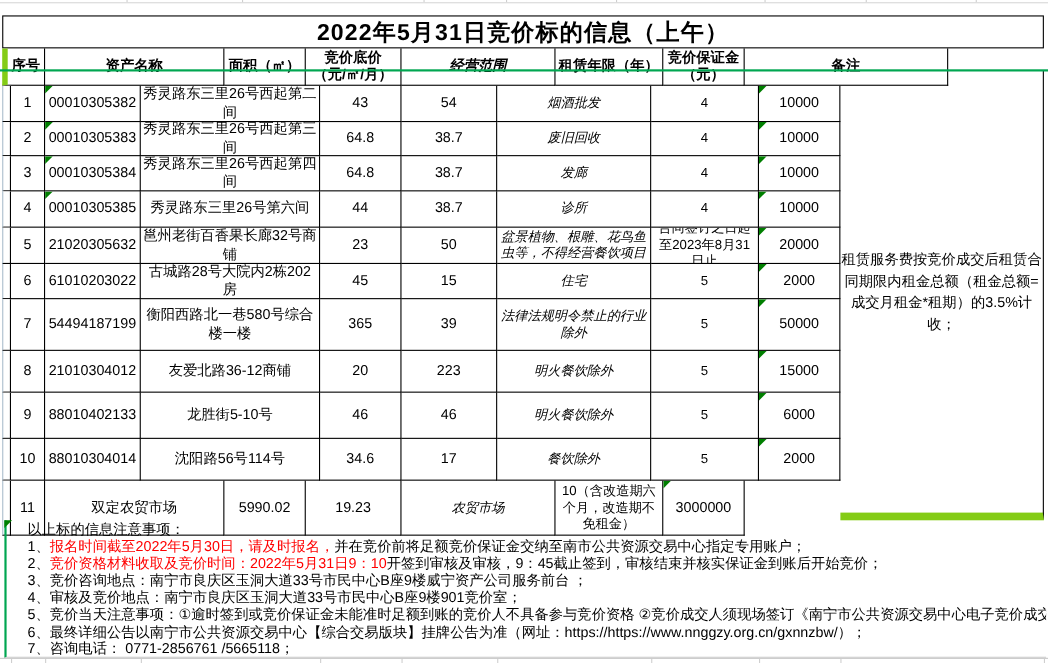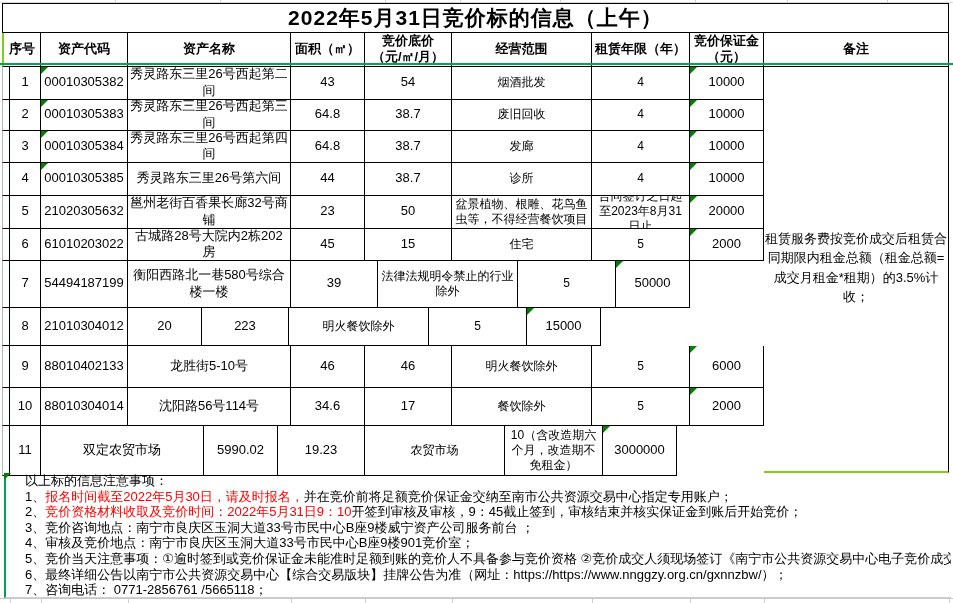--- a/index.html
+++ b/index.html
@@ -5,41 +5,41 @@
   html,body{margin:0;padding:0;background:#fff;}
   .sheet{position:relative;width:953px;height:603px;background:#ffffff;overflow:hidden;
          font-family:"Liberation Sans","DejaVu Sans",sans-serif;color:#000;}
   .sheet *{box-sizing:border-box;}
   
   .strip{position:absolute;left:0;width:953px;}
   .strip .tick{position:absolute;top:0;width:1px;height:100%;background:#cfcfcf;}
   .strip-top{top:0;height:3px;border-bottom:1px solid #d8d8d8;}
   .strip-bottom{top:598px;height:5px;border-top:1px solid #c8c8c8;}
   
-  .tbl{position:absolute;left:2px;top:3px;width:769px;}
+  .tbl{position:absolute;left:2px;top:14px;width:769px;}
   .title-row{width:947px;height:30px;border:1px solid #000;border-bottom:1px solid #000;
              display:flex;align-items:center;justify-content:center;
              font-size:21px;font-weight:bold;letter-spacing:1px;}
   .hrow,.drow{display:flex;width:947px;}
   .drow{width:762px;}
   .c{border-right:1px solid #000;border-bottom:1px solid #000;display:flex;
      align-items:center;justify-content:center;text-align:center;position:relative;
      font-size:13px;line-height:1.25;padding:0 2px;overflow:hidden;}
   .hrow .c{font-weight:bold;flex-direction:column;}
-  .bl{border-left:2px solid #84cc16;}
+  .bl{border-left:5px solid #84cc16;}
   .gutter{border-left:1px solid #aabdcc;background:#fff;}
   
   .w-gut{width:8px;}.w-no{width:31px;}.w-noh{width:39px;}.w-code{width:87px;}
   .w-name{width:163px;}.w-area{width:74px;}.w-price{width:87px;}
-  .w-scope{width:140px;font-size:12px;}.w-term{width:98px;font-size:12px;}
+  .w-scope{width:140px;font-size:12px;font-style:italic;}.w-term{width:98px;font-size:12px;}
   .w-dep{width:74px;}.w-rem{width:185px;text-align:center;}
   .hrow .w-scope,.hrow .w-term{font-size:13px;}
   
   .remark-merged{position:absolute;left:764px;top:64px;width:185px;height:409px;
-                 border-right:1px solid #000;border-bottom:2px solid #84cc16;
+                 border-right:1px solid #000;border-bottom:7px solid #84cc16;
                  display:flex;align-items:center;justify-content:center;text-align:center;
                  font-size:13px;line-height:1.5;padding:0 1px;}
   
   .green-line{position:absolute;left:0;top:63px;width:953px;height:2px;background:#00a651;}
   
   .tri{position:absolute;left:0;top:0;width:0;height:0;
        border-top:7px solid #007f00;border-right:7px solid transparent;}
   
   .notes{position:absolute;left:4px;top:473px;width:947px;height:125px;
          border-left:2px solid #00a651;border-bottom:1px solid #cfcfcf;
@@ -63,21 +63,20 @@
     <i class="tick" style="left:787px"></i>
     <i class="tick" style="left:887px"></i>
   </div>
 
   <div class="tbl">
 
     <div class="title-row">2022年5月31日竞价标的信息（上午）</div>
 
     <div class="hrow">
       <div class="c w-noh bl">序号</div>
-      <div class="c w-code">资产代码</div>
       <div class="c w-name">资产名称</div>
       <div class="c w-area">面积（㎡）</div>
       <div class="c w-price">
           <span>竞价底价</span>
           <span>（元/㎡/月）</span>
         </div>
       <div class="c w-scope">经营范围</div>
       <div class="c w-term">租赁年限（年）</div>
       <div class="c w-dep">
           <span>竞价保证金</span>
@@ -192,35 +191,37 @@
         </div>
     </div>
 
     <div class="drow" style="height:47px">
       <div class="c w-gut gutter"></div>
       <div class="c w-no">7</div>
       <div class="c w-code">
           <span>54494187199</span>
         </div>
       <div class="c w-name">衡阳西路北一巷580号综合楼一楼</div>
+      <div class="c w-area">365</div>
       <div class="c w-price">39</div>
       <div class="c w-scope">法律法规明令禁止的行业除外</div>
       <div class="c w-term">5</div>
       <div class="c w-dep">
           <i class="tri"></i>
           <span>50000</span>
         </div>
     </div>
 
     <div class="drow" style="height:38px">
       <div class="c w-gut gutter"></div>
       <div class="c w-no">8</div>
       <div class="c w-code">
           <span>21010304012</span>
         </div>
+      <div class="c w-name">友爱北路36-12商铺</div>
       <div class="c w-area">20</div>
       <div class="c w-price">223</div>
       <div class="c w-scope">明火餐饮除外</div>
       <div class="c w-term">5</div>
       <div class="c w-dep">
           <i class="tri"></i>
           <span>15000</span>
         </div>
     </div>
 

